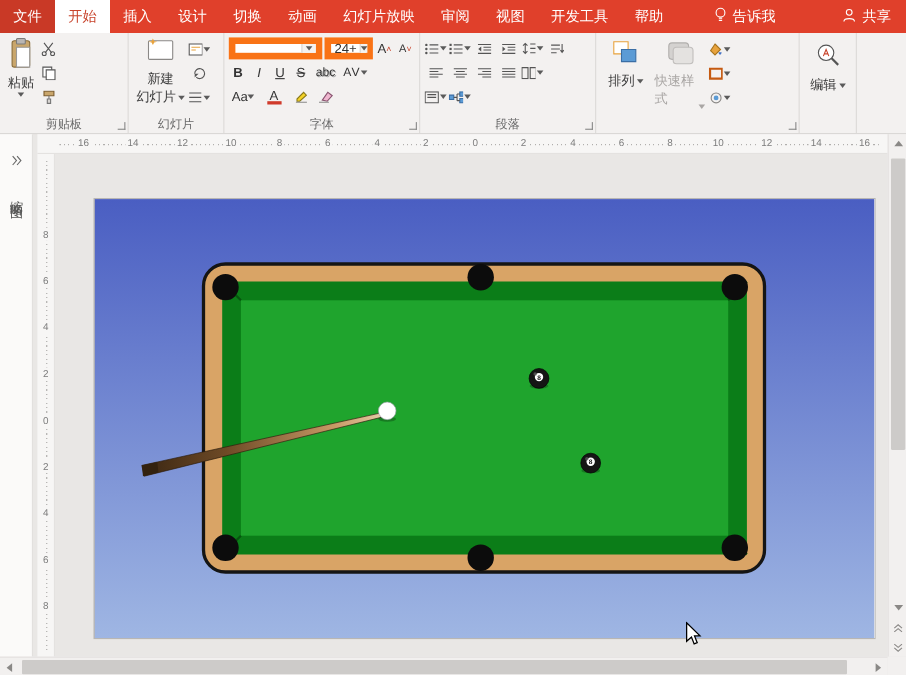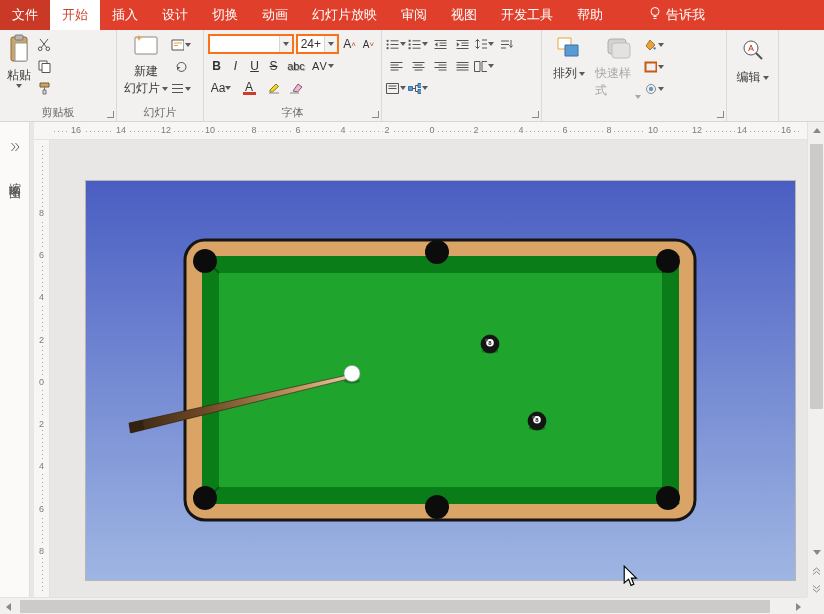--- a/index.html
+++ b/index.html
@@ -17,21 +17,21 @@
   
   .ribbon{position:absolute;left:0;top:30px;width:824px;height:92px;background:#F3F1F0;border-bottom:1px solid #D8D5D3;display:flex}
   .group{position:relative;height:100%;border-right:1px solid #DCDAD8;padding:3px 4px 16px 4px}
   .group-label{position:absolute;left:0;right:0;bottom:1px;text-align:center;font-size:11px;color:#6a6a6a}
   .launcher{position:absolute;right:2px;bottom:3px;width:7px;height:7px;border-right:1px solid #888;border-bottom:1px solid #888}
   .bigbtn{display:flex;flex-direction:column;align-items:center;justify-content:flex-start;font-size:12px;color:#3b3b3b;padding:1px 3px}
   .dd{width:0;height:0;border-left:3px solid transparent;border-right:3px solid transparent;border-top:4px solid #5a5a5a;display:inline-block;vertical-align:middle}
   .sicon{width:20px;height:19px;display:flex;align-items:center;justify-content:center;gap:1px}
   .txtbtn{font-size:12px;min-width:17px;height:18px;display:flex;align-items:center;justify-content:center;color:#333}
   .row{display:flex;align-items:center;gap:2px;height:22px}
-  .combo{display:flex;align-items:center;height:20px;border:2px solid #f97316;background:#fff;font-size:12px;color:#333}
+  .combo{display:flex;align-items:center;height:20px;border:6px solid #f97316;background:#fff;font-size:12px;color:#333}
   .combo .cval{flex:1;padding:0 3px;min-height:14px}
   .combo .cdd{width:13px;align-self:stretch;display:flex;align-items:center;justify-content:center;border-left:1px solid #D8D5D3;background:#F4F2F1}
   .disabled{color:#A9A6A4}
   .mi path,.mi circle,.mi rect{vector-effect:non-scaling-stroke}
 
   
   .leftpane{position:absolute;left:0;top:122px;width:30px;height:475px;background:#FBFAF9;border-right:1px solid #E2E0DE;display:flex;flex-direction:column;align-items:center;padding-top:16px}
   .vlabel{writing-mode:vertical-rl;font-size:12px;color:#555;letter-spacing:3px;margin-top:16px}
 
   
@@ -76,20 +76,29 @@
   <div class="tab">帮助</div>
   <div class="tellme">
     <span>
       <svg width="12" height="15" class="mi">
           <circle cx="6" cy="5.5" r="4" fill="none" stroke="#fff"></circle>
           <path d="M4.5 10.5h3M4.5 12.5h3" stroke="#fff"></path>
         </svg>
     </span>
     <span>告诉我</span>
   </div>
+  <div class="share">
+    <span>
+      <svg width="14" height="14" class="mi">
+          <circle cx="7" cy="4.2" r="2.6" fill="none" stroke="#fff"></circle>
+          <path d="M2.2 12.5c0-3.4 9.6-3.4 9.6 0" fill="none" stroke="#fff"></path>
+        </svg>
+    </span>
+    <span>共享</span>
+  </div>
 </div>
 
 <div class="ribbon">
 
   <div class="group" style="width:117px">
     <div style="display:flex">
       <div class="bigbtn">
         <span>
           <svg width="24" height="30" class="mi">
             <rect x="4" y="3" width="16" height="24" rx="2" fill="#C9A66B" stroke="#8a6d3b"></rect>
@@ -312,20 +321,21 @@
       <div class="sicon">
         <svg width="15" height="11" class="mi">
             <rect x="0.5" y="3.5" width="4" height="4" fill="#5B9BD5" stroke="#3a6ea5"></rect>
             <rect x="10" y="0.5" width="4" height="4" fill="#5B9BD5" stroke="#3a6ea5"></rect>
             <rect x="10" y="6.5" width="4" height="4" fill="#5B9BD5" stroke="#3a6ea5"></rect>
             <path d="M4.5 5.5h3M7.5 2.5v6M7.5 2.5h2.5M7.5 8.5h2.5" fill="none" stroke="#555"></path>
           </svg>
         <span class="dd"></span>
       </div>
     </div>
+    <div class="group-label"><span>段落</span></div>
     <div class="launcher"></div>
   </div>
 
   <div class="group" style="width:185px">
     <div style="display:flex">
       <div class="bigbtn" style="width:46px">
         <span>
           <svg width="30" height="28" class="mi">
             <rect x="4" y="4" width="13" height="11" fill="#fff" stroke="#E8A33D"></rect>
             <rect x="11" y="11" width="13" height="11" fill="#5B9BD5" stroke="#3a6ea5"></rect>

